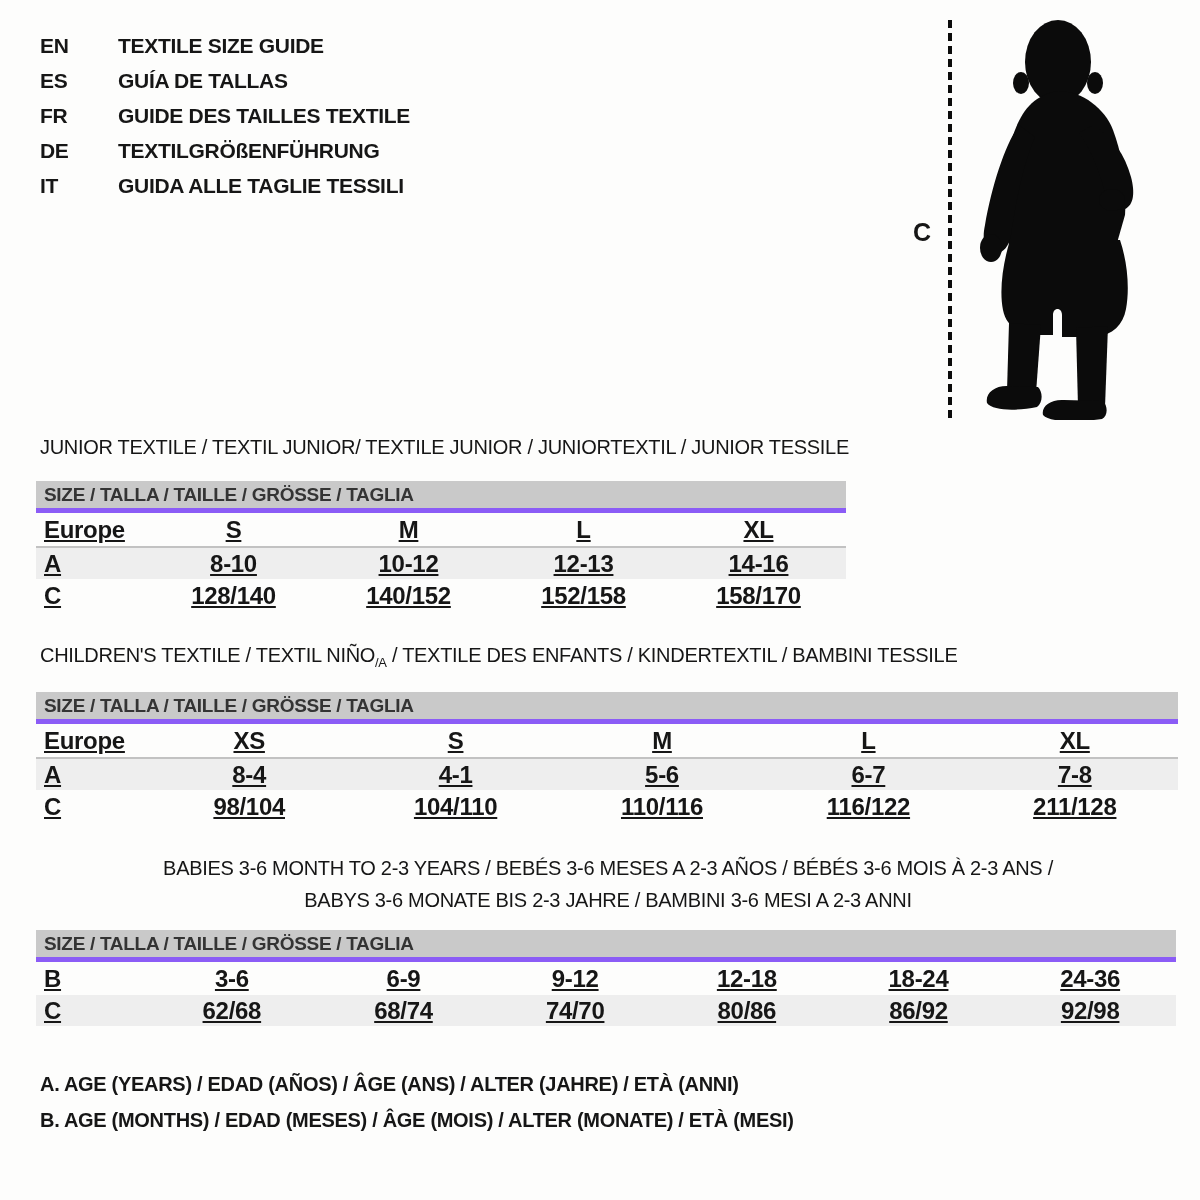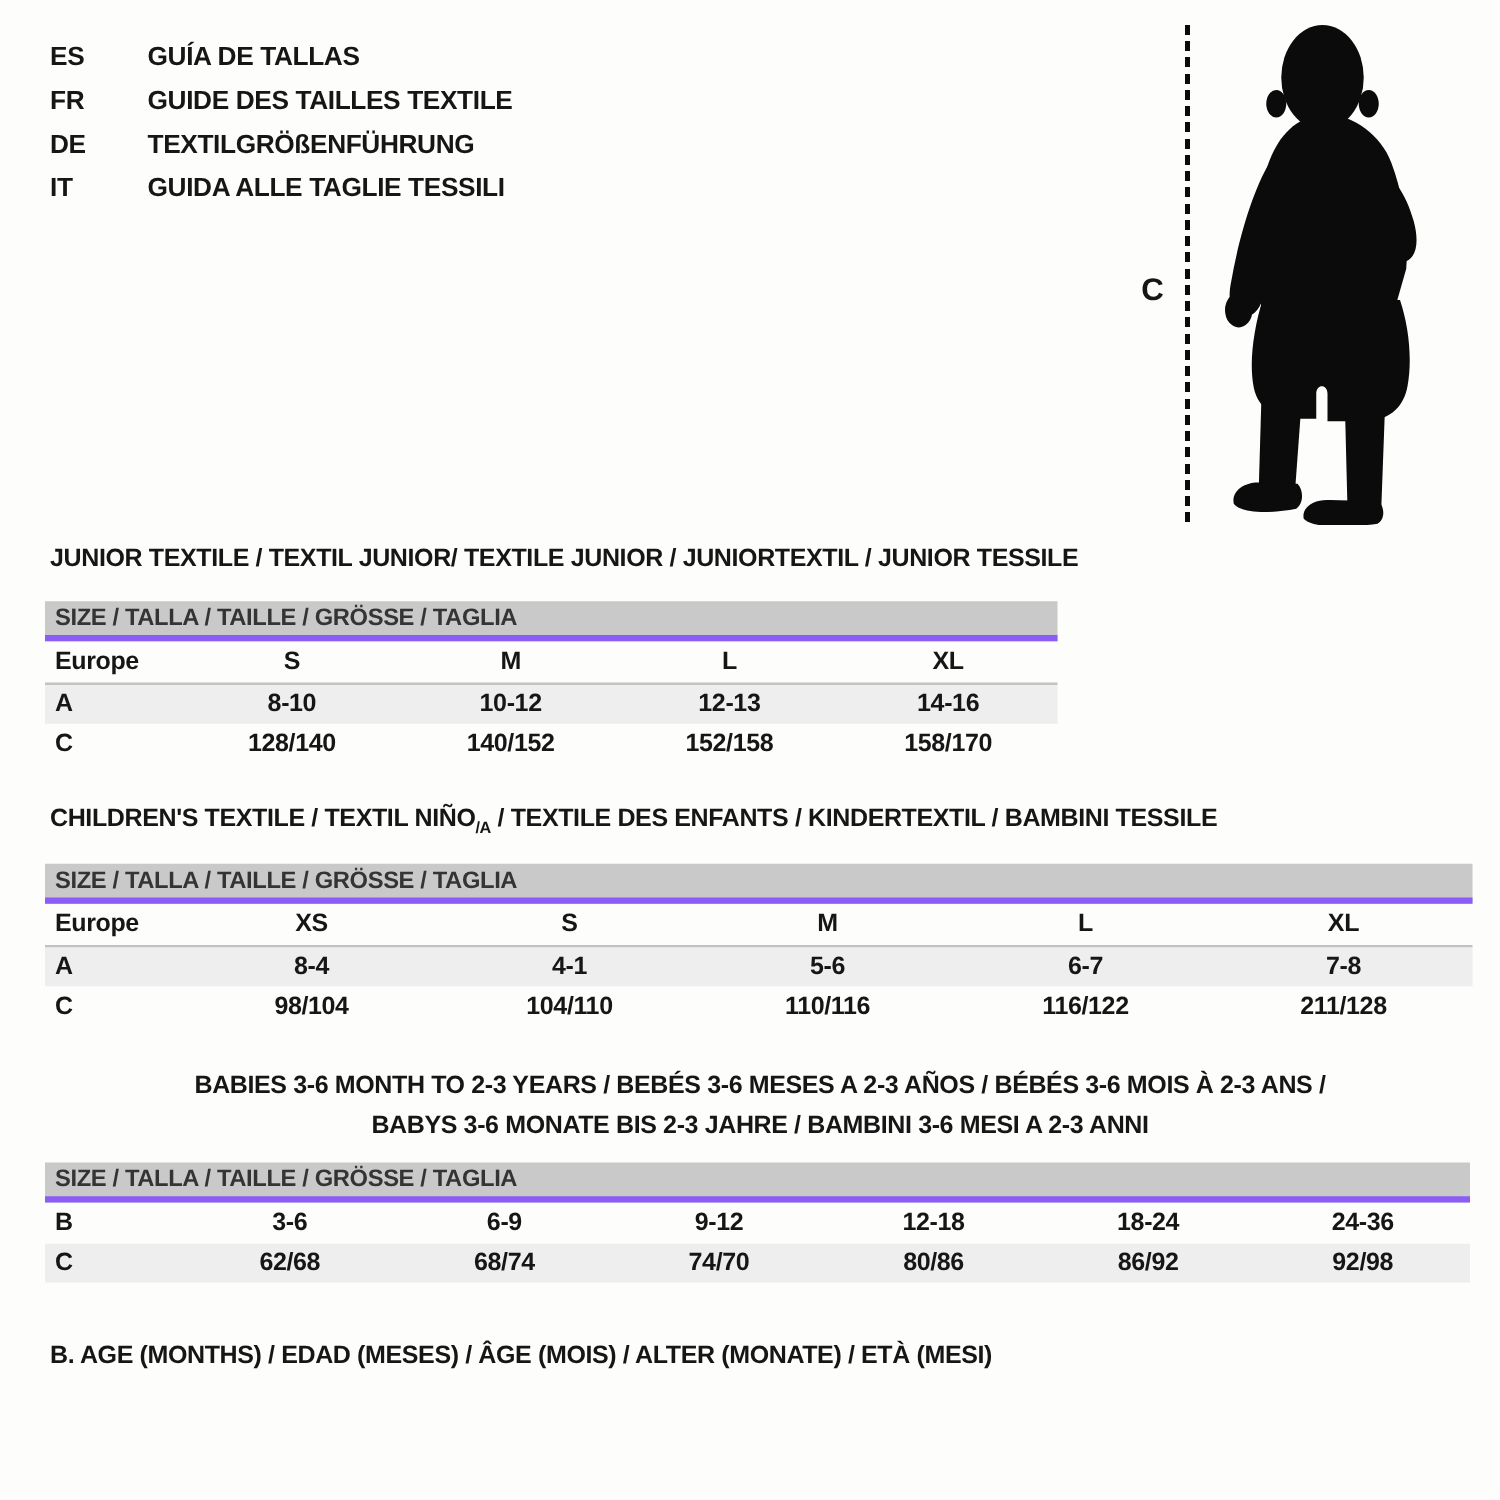--- a/index.html
+++ b/index.html
@@ -38,55 +38,59 @@
     position: absolute; left: 43px; top: 10px;
     width: 4px; height: 398px;
     background: repeating-linear-gradient(to bottom, #0b0b0b 0 8px, transparent 8px 13px);
   }
   .silhouette { position: absolute; left: 60px; top: 5px; width: 175px; height: 405px; }
 
   
   .section { position: absolute; left: 36px; }
   .sec-title {
     margin: 0 0 22px 4px;
-    font-size: 20px; font-weight: bold; letter-spacing: -0.3px; white-space: nowrap;
+    font-size: 20px; font-weight: normal; letter-spacing: -0.3px; white-space: nowrap;
   }
   .sec-title .sub { font-size: 13px; vertical-align: sub; }
   .sec-title.twoline { margin-bottom: 0; line-height: 32px; text-align: center; }
   .title-gap { height: 14px; }
 
   .sizebar {
     height: 32px; background: var(--bar-bg);
     border-bottom: 5px solid #8b5cf6;
     color: var(--bar-ink);
     display: flex; align-items: center;
     padding-left: 8px;
     font-size: 19px; font-weight: bold; letter-spacing: -0.3px;
   }
-  .trow { display: grid; align-items: center; height: 33px; font-size: 20px; font-weight: bold; letter-spacing: -0.3px; }
+  .trow { display: grid; align-items: center; height: 33px; font-size: 24px; font-weight: bold; letter-spacing: -0.3px; text-decoration: underline; }
   .trow.shaded { background: var(--row-shaded); height: 31px; }
   .trow .lab { padding-left: 8px; text-align: left; }
   .trow .val { text-align: center; }
   .cols4 { grid-template-columns: 110px repeat(4, 1fr); }
   .cols5 { grid-template-columns: 110px repeat(5, 1fr); }
   .cols6 { grid-template-columns: 110px repeat(6, 1fr); }
   .sep { height: 2px; background: #c2c2c2; }
 
   #junior-section   { top: 436px; width: 810px;  }
   #children-section { top: 644px; width: 1142px; }
   #babies-section   { top: 852px; width: 1140px; }
 
   
   .footnotes { position: absolute; left: 40px; top: 1066px; }
   .fn { font-size: 20px; font-weight: bold; letter-spacing: -0.3px; line-height: 36px; white-space: nowrap; }
 </style>
 </head>
 <body>
 
 <div class="lang-block">
+  <div class="lang-row">
+    <span class="lang-code">EN</span>
+    <span class="lang-label">TEXTILE SIZE GUIDE</span>
+  </div>
   <div class="lang-row">
     <span class="lang-code">ES</span>
     <span class="lang-label">GUÍA DE TALLAS</span>
   </div>
   <div class="lang-row">
     <span class="lang-code">FR</span>
     <span class="lang-label">GUIDE DES TAILLES TEXTILE</span>
   </div>
   <div class="lang-row">
     <span class="lang-code">DE</span>
@@ -198,14 +202,15 @@
     <span class="val">62/68</span>
     <span class="val">68/74</span>
     <span class="val">74/70</span>
     <span class="val">80/86</span>
     <span class="val">86/92</span>
     <span class="val">92/98</span>
   </div>
 </div>
 
 <div class="footnotes">
+  <div class="fn">A. AGE (YEARS) / EDAD (AÑOS) / ÂGE (ANS) / ALTER (JAHRE) / ETÀ (ANNI)</div>
   <div class="fn">B. AGE (MONTHS) / EDAD (MESES) / ÂGE (MOIS) / ALTER (MONATE) / ETÀ (MESI)</div>
 </div>
 
 </body></html>

